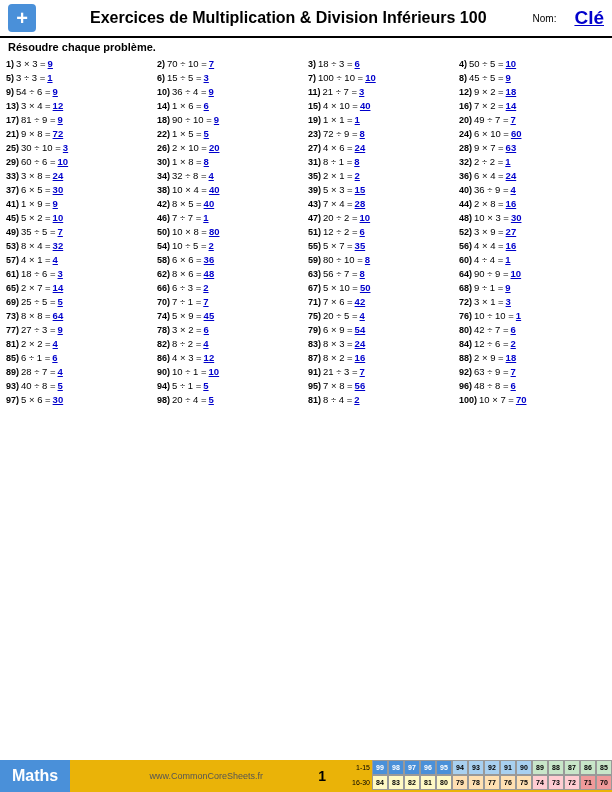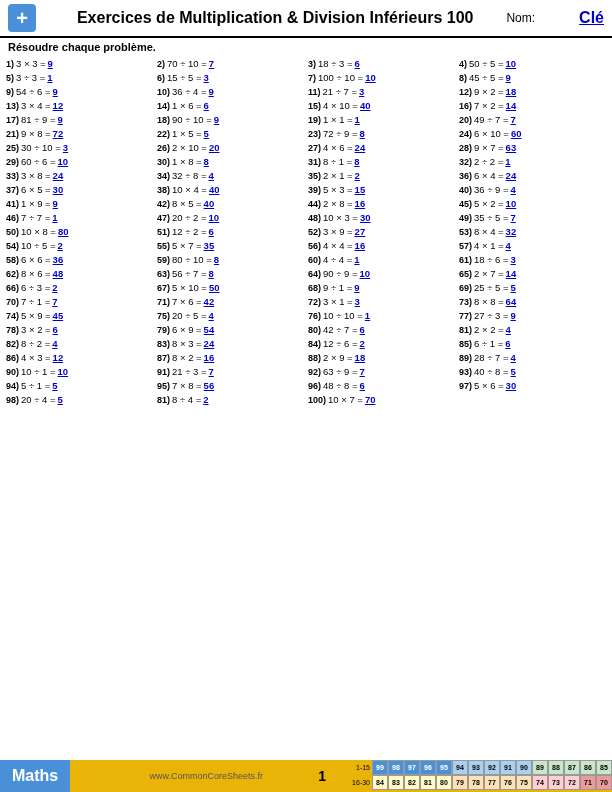--- a/index.html
+++ b/index.html
@@ -36,29 +36,28 @@
       font-weight: bold;
       line-height: 1;
     }
     .header-title {
       flex: 1;
       text-align: center;
       font-size: 16px;
       font-weight: bold;
     }
     .header-nom {
-      font-size: 12px;
-      margin-right: 1px;
+      font-size: 10px;
+      margin-right: 18px;
     }
     .header-cle {
-      font-size: 16px;
+      font-size: 19px;
       font-weight: bold;
       color: #0000cc;
       text-decoration: underline;
-      margin-left: 43px;
     }
     .instruction {
       font-size: 11px;
       font-weight: bold;
       padding: 3px 8px;
     }
     .problems-grid {
       display: grid;
       grid-template-columns: repeat(4, 1fr);
       padding: 0 4px;
@@ -370,20 +369,25 @@
     </div>
     <div class="problem">
       <span class="problem-num">41)</span>
       <span class="problem-expr">1 × 9 =</span>
       <span class="problem-ans">9</span>
     </div>
     <div class="problem">
       <span class="problem-num">42)</span>
       <span class="problem-expr">8 × 5 =</span>
       <span class="problem-ans">40</span>
+    </div>
+    <div class="problem">
+      <span class="problem-num">43)</span>
+      <span class="problem-expr">7 × 4 =</span>
+      <span class="problem-ans">28</span>
     </div>
     <div class="problem">
       <span class="problem-num">44)</span>
       <span class="problem-expr">2 × 8 =</span>
       <span class="problem-ans">16</span>
     </div>
     <div class="problem">
       <span class="problem-num">45)</span>
       <span class="problem-expr">5 × 2 =</span>
       <span class="problem-ans">10</span>

